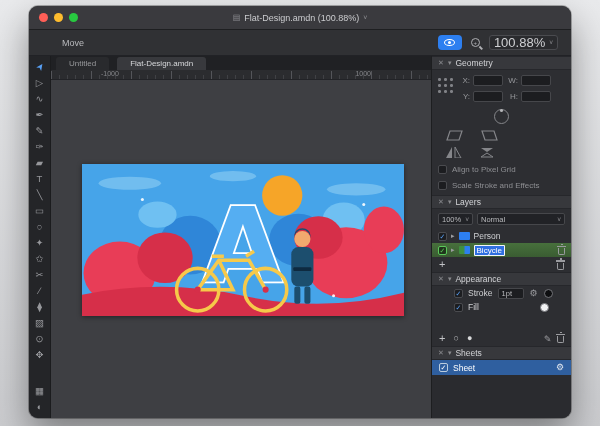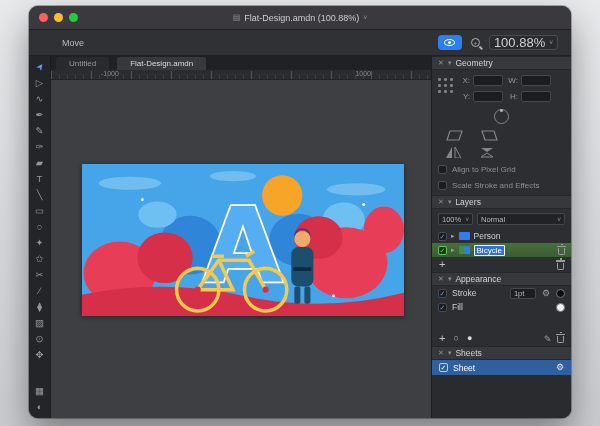--- a/index.html
+++ b/index.html
@@ -111,21 +111,21 @@
   .name-field{background:#f4f5f7;border-radius:1px;padding:1px;display:flex}
   .name-field .sel{background:#2f6fe0;color:#fff;font-size:8px;line-height:9px;padding:0 2px}
   .row-right{margin-left:auto;display:flex;align-items:center;gap:6px}
   .addrow{height:15px;display:flex;align-items:center;padding:0 7px}
   .plus{font-size:11px;line-height:1;color:#c3c4c7}
   .trash{width:7px;height:7px;border:1px solid #9a9b9f;border-top:none;border-radius:0 0 2px 2px;
     position:relative;margin-top:3px;flex:0 0 auto}
   .trash::before{content:"";position:absolute;left:-2px;top:-2.5px;width:9px;height:1.5px;background:#9a9b9f}
   .trash::after{content:"";position:absolute;left:1.5px;top:-4.5px;width:2.5px;height:1.5px;background:#9a9b9f}
 
-  .app-row{height:14px;display:flex;align-items:center;gap:5px;padding:0 6px}
+  .app-row{height:14px;display:flex;align-items:center;gap:5px;padding:0 22px}
   .mini-input{width:26px;height:11px;background:#1c1d20;border:1px solid #46474b;border-radius:2px;
     font-size:7.5px;color:#b9babd;display:flex;align-items:center;padding:0 3px}
   .swatch{width:9px;height:9px;border-radius:50%;border:1px solid #74757a;flex:0 0 auto}
   .swatch.dark{background:#0d0e10}
   .swatch.light{background:#f2f3f5}
   .gear{font-size:9px;line-height:1;color:#9c9da1}
   .circle-o{font-size:9px;color:#b0b1b4;line-height:1}
   .circle-f{font-size:9px;color:#d8d9db;line-height:1}
   .brush{font-size:9px;color:#9c9da1;transform:rotate(90deg);line-height:1}
   .palette-row{display:flex;align-items:center;gap:8px;padding:0 7px;height:16px;margin-top:16px}

